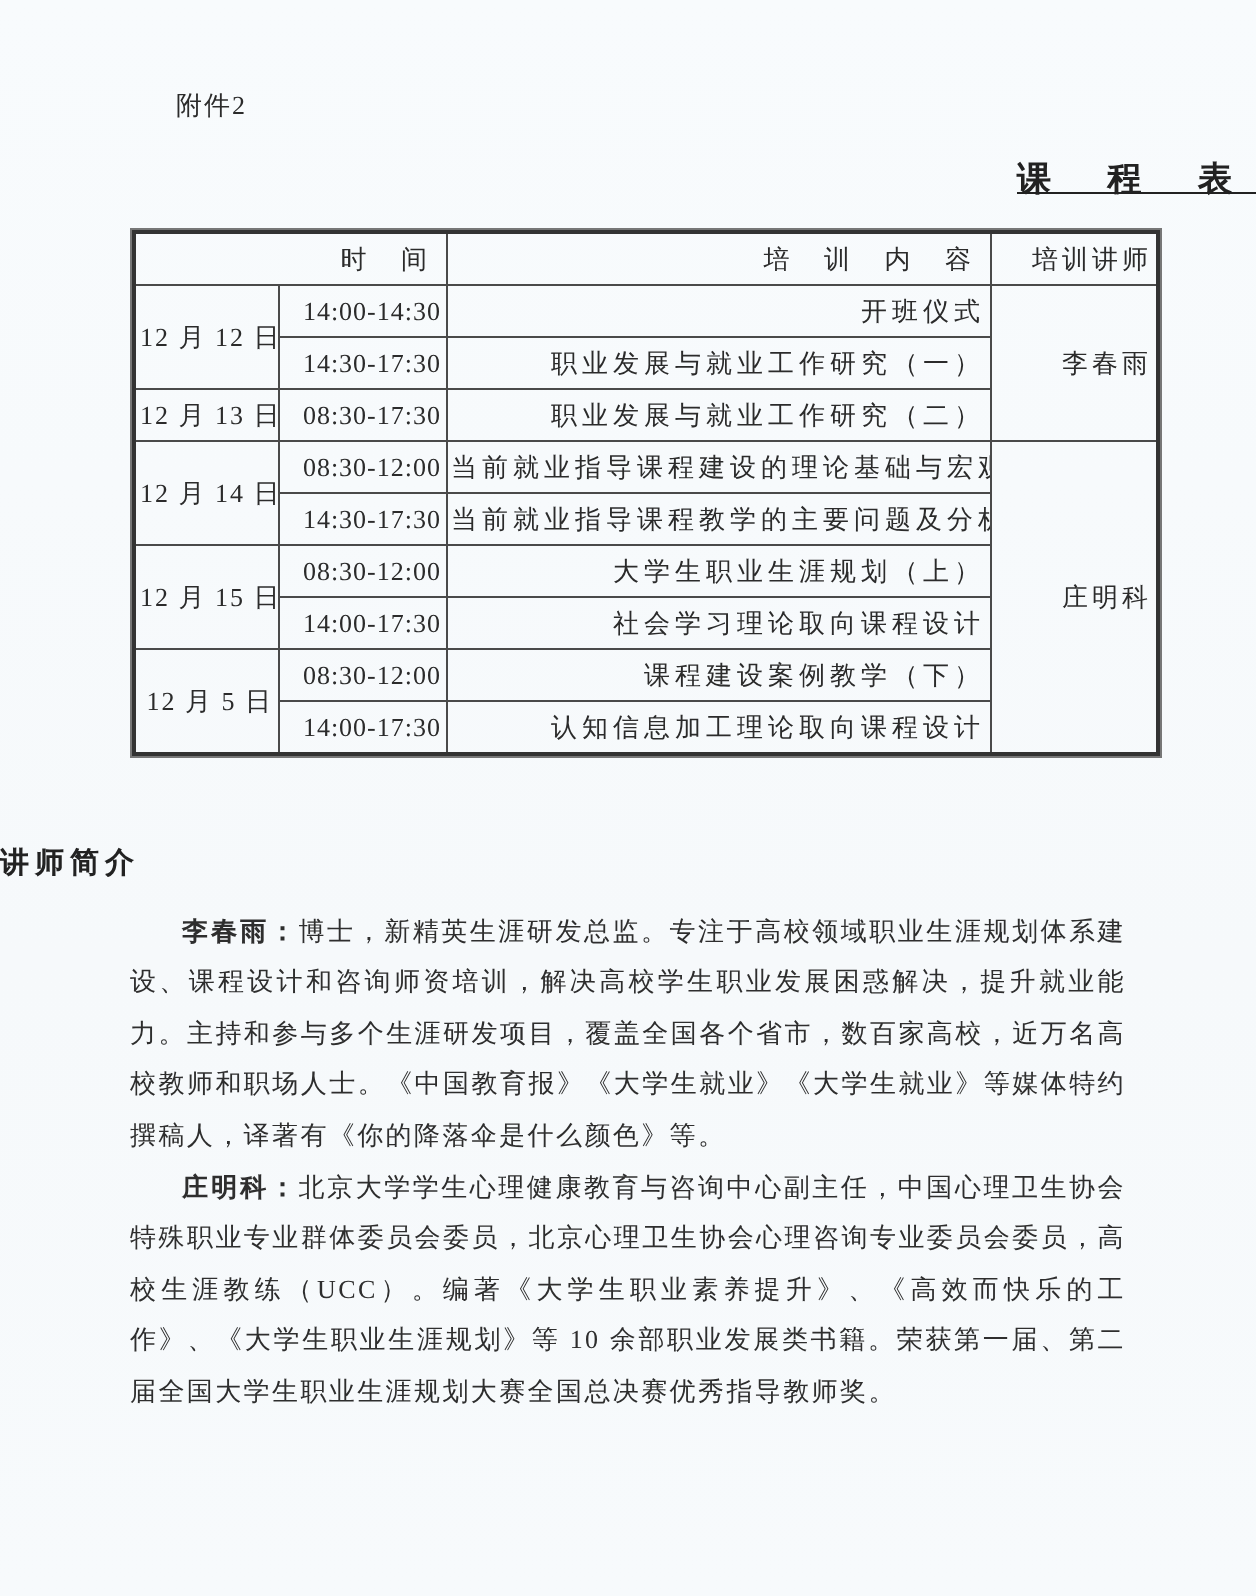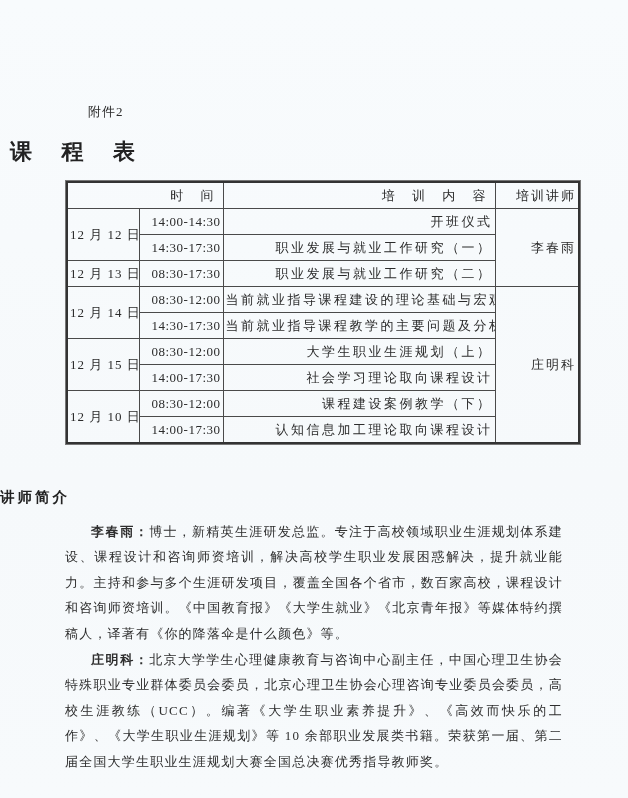--- a/index.html
+++ b/index.html
@@ -6,35 +6,36 @@
   body{
     width:628px;height:798px;
     background:#f7fafc;
     font-family:"Liberation Serif","DejaVu Serif",serif;
     color:#2b2b2b;
     overflow:hidden;
   }
   .page{
     width:628px;height:798px;
     box-sizing:border-box;
-    padding-top:103px;
+    padding-top:44px;
     background:linear-gradient(180deg,#f8fbfd 0%,#f6f9fb 60%,#f7fafc 100%);
   }
   .attachment{
     margin:0 0 0 88px;
     font-size:13px;
     letter-spacing:1px;
   }
   .doc-title{
-    text-align:left;
-    font-size:22px;
+    text-align:right;
+    font-size:17px;
     font-weight:bold;
     letter-spacing:12px;
     margin:16px 0 14px 10px;
     color:#222;
+    text-decoration:underline;
   }
   table.schedule{
     border-collapse:collapse;
     table-layout:fixed;
     width:512px;
     margin-left:66px;
     background:transparent;
   }
   table.schedule td, table.schedule th{
     border:1px solid #4a4a4a;
@@ -127,30 +128,30 @@
       <tr>
         <td class="date" rowspan="2">12 月 15 日</td>
         <td class="time">08:30-12:00</td>
         <td class="content">大学生职业生涯规划（上）</td>
       </tr>
       <tr>
         <td class="time">14:00-17:30</td>
         <td class="content">社会学习理论取向课程设计</td>
       </tr>
       <tr>
-        <td class="date" rowspan="2">12 月 10 日</td>
+        <td class="date" rowspan="2">12 月 5 日</td>
         <td class="time">08:30-12:00</td>
         <td class="content">课程建设案例教学（下）</td>
       </tr>
       <tr>
         <td class="time">14:00-17:30</td>
         <td class="content">认知信息加工理论取向课程设计</td>
       </tr>
     </tbody>
   </table>
 
   <div class="bio-heading">讲师简介</div>
 
-  <p class="bio-para"><b>李春雨：</b><span>博士，新精英生涯研发总监。专注于高校领域职业生涯规划体系建设、课程设计和咨询师资培训，解决高校学生职业发展困惑解决，提升就业能力。主持和参与多个生涯研发项目，覆盖全国各个省市，数百家高校，课程设计和咨询师资培训。《中国教育报》《大学生就业》《北京青年报》等媒体特约撰稿人，译著有《你的降落伞是什么颜色》等。</span></p>
+  <p class="bio-para"><b>李春雨：</b><span>博士，新精英生涯研发总监。专注于高校领域职业生涯规划体系建设、课程设计和咨询师资培训，解决高校学生职业发展困惑解决，提升就业能力。主持和参与多个生涯研发项目，覆盖全国各个省市，数百家高校，近万名高校教师和职场人士。《中国教育报》《大学生就业》《大学生就业》等媒体特约撰稿人，译著有《你的降落伞是什么颜色》等。</span></p>
 
   <p class="bio-para"><b>庄明科：</b><span>北京大学学生心理健康教育与咨询中心副主任，中国心理卫生协会特殊职业专业群体委员会委员，北京心理卫生协会心理咨询专业委员会委员，高校生涯教练（UCC）。编著《大学生职业素养提升》、《高效而快乐的工作》、《大学生职业生涯规划》等 10 余部职业发展类书籍。荣获第一届、第二届全国大学生职业生涯规划大赛全国总决赛优秀指导教师奖。</span></p>
 
 </div>
 
 </body></html>

